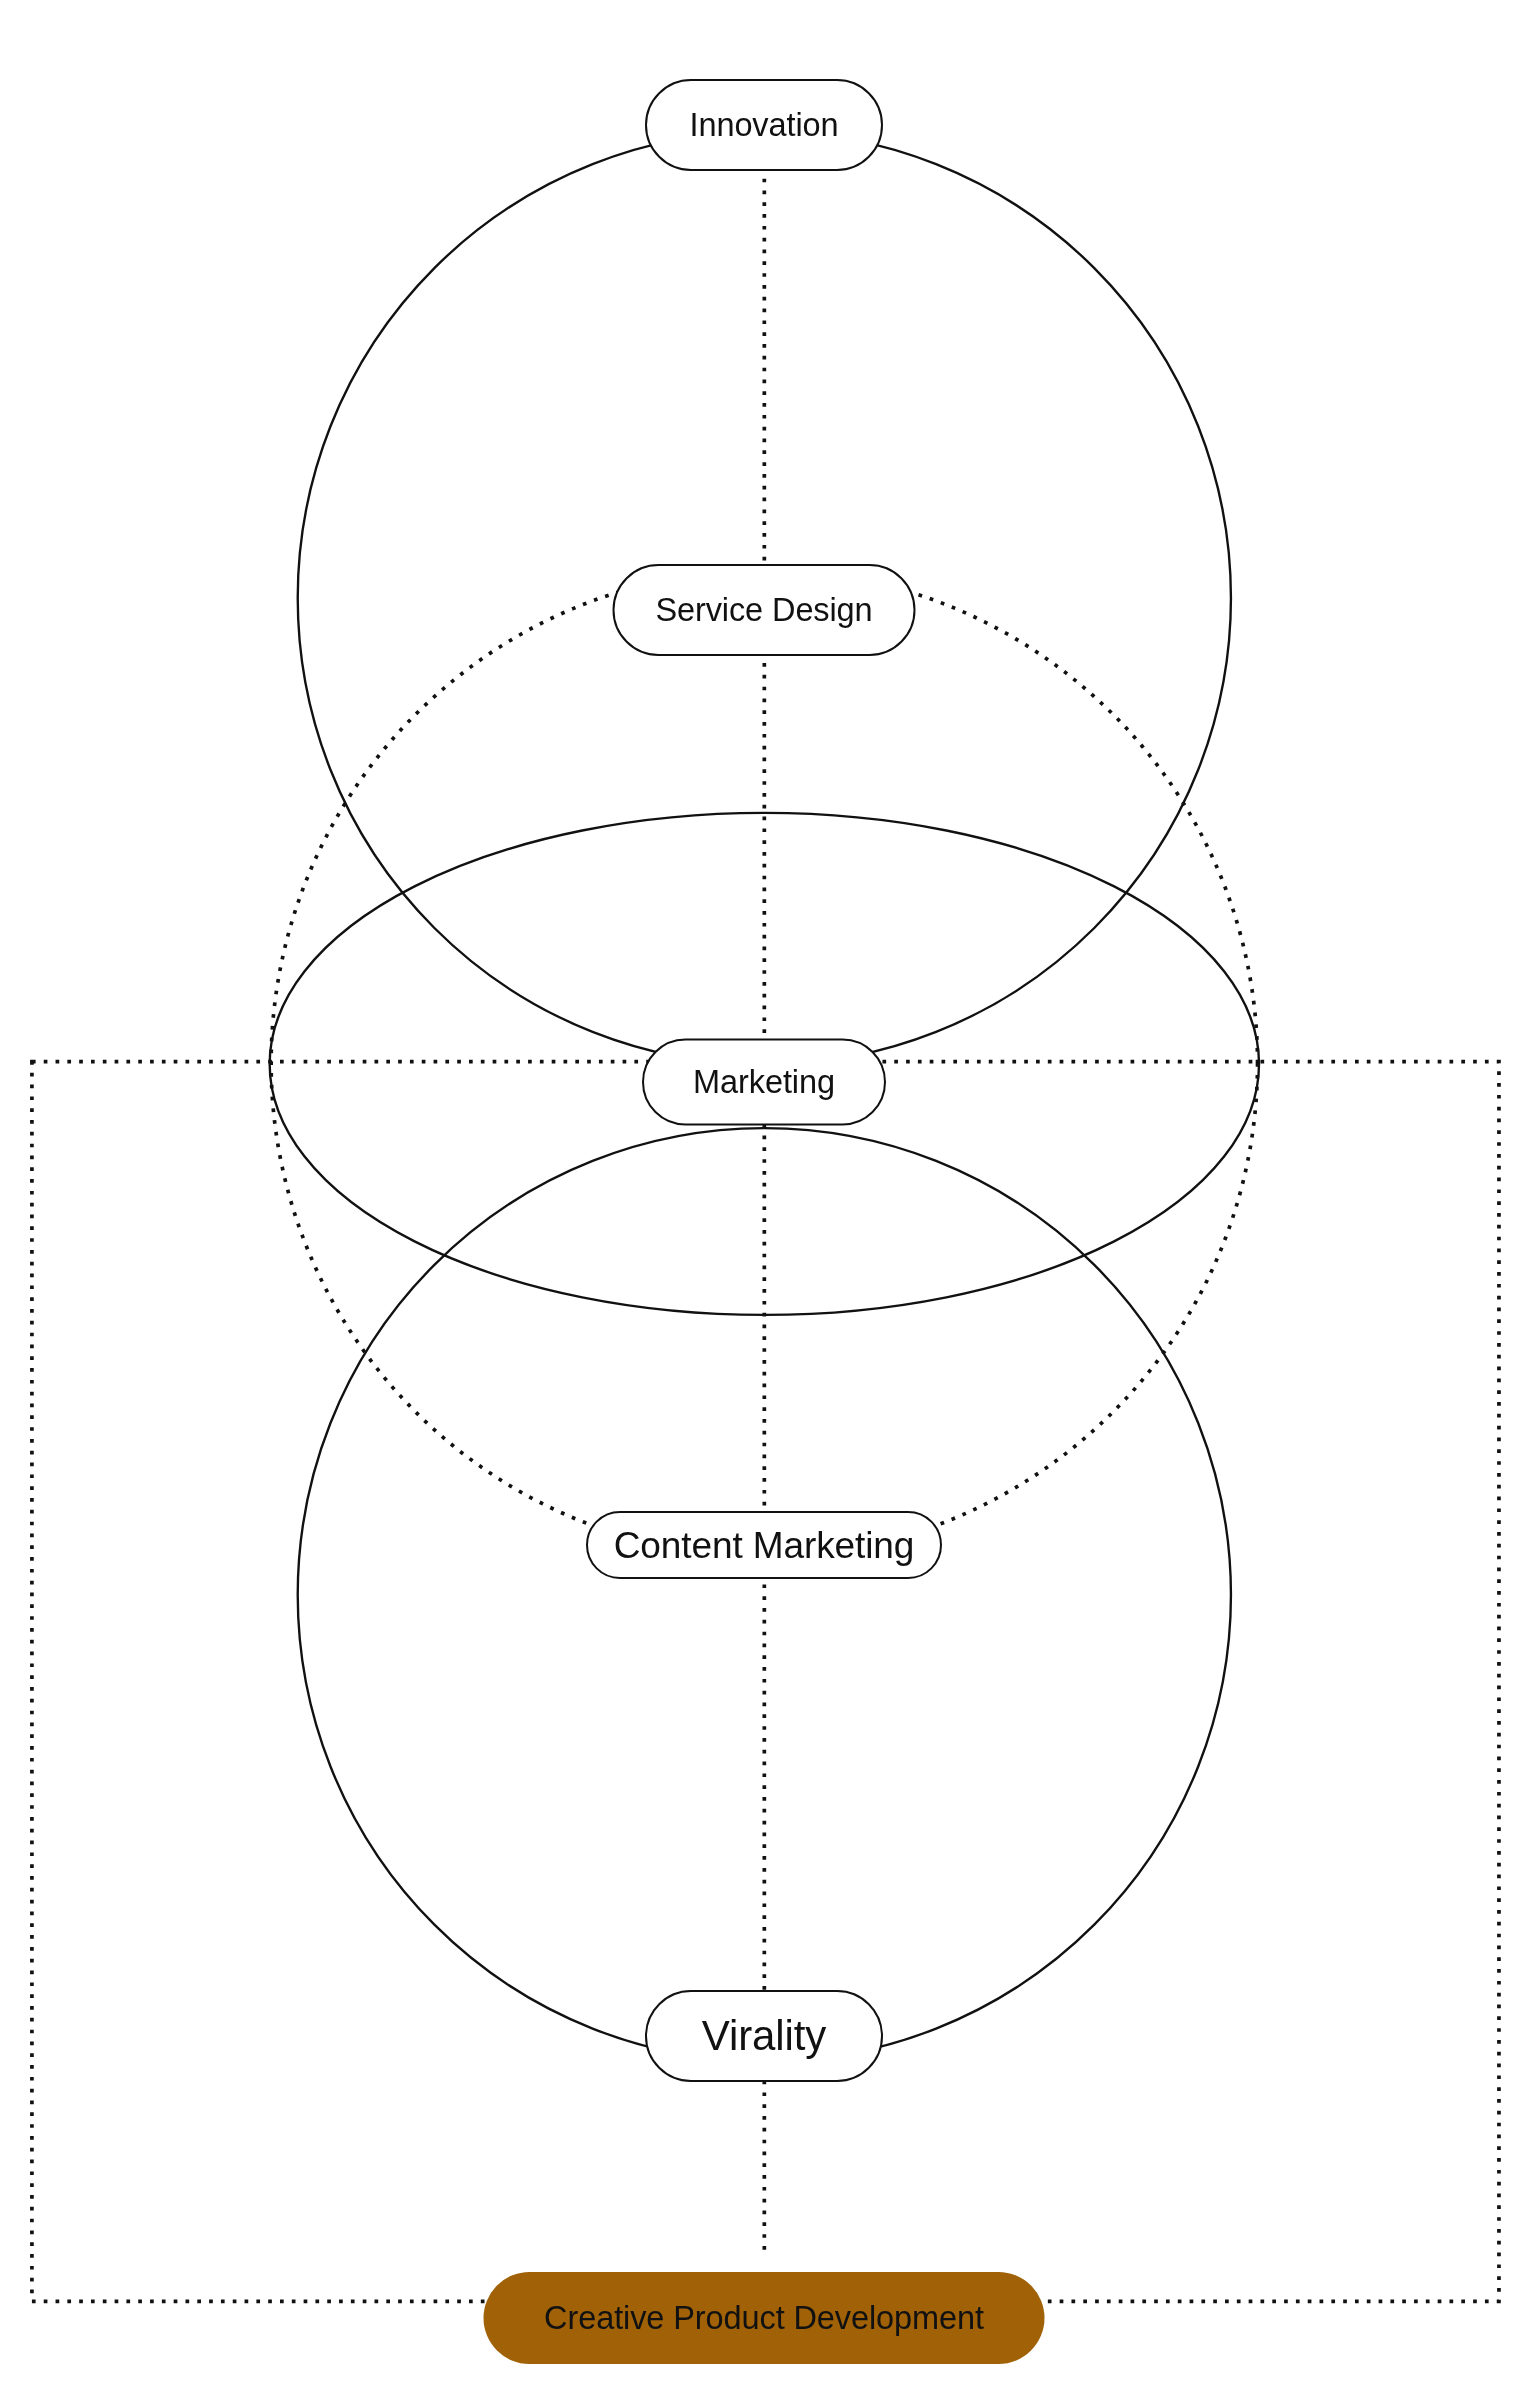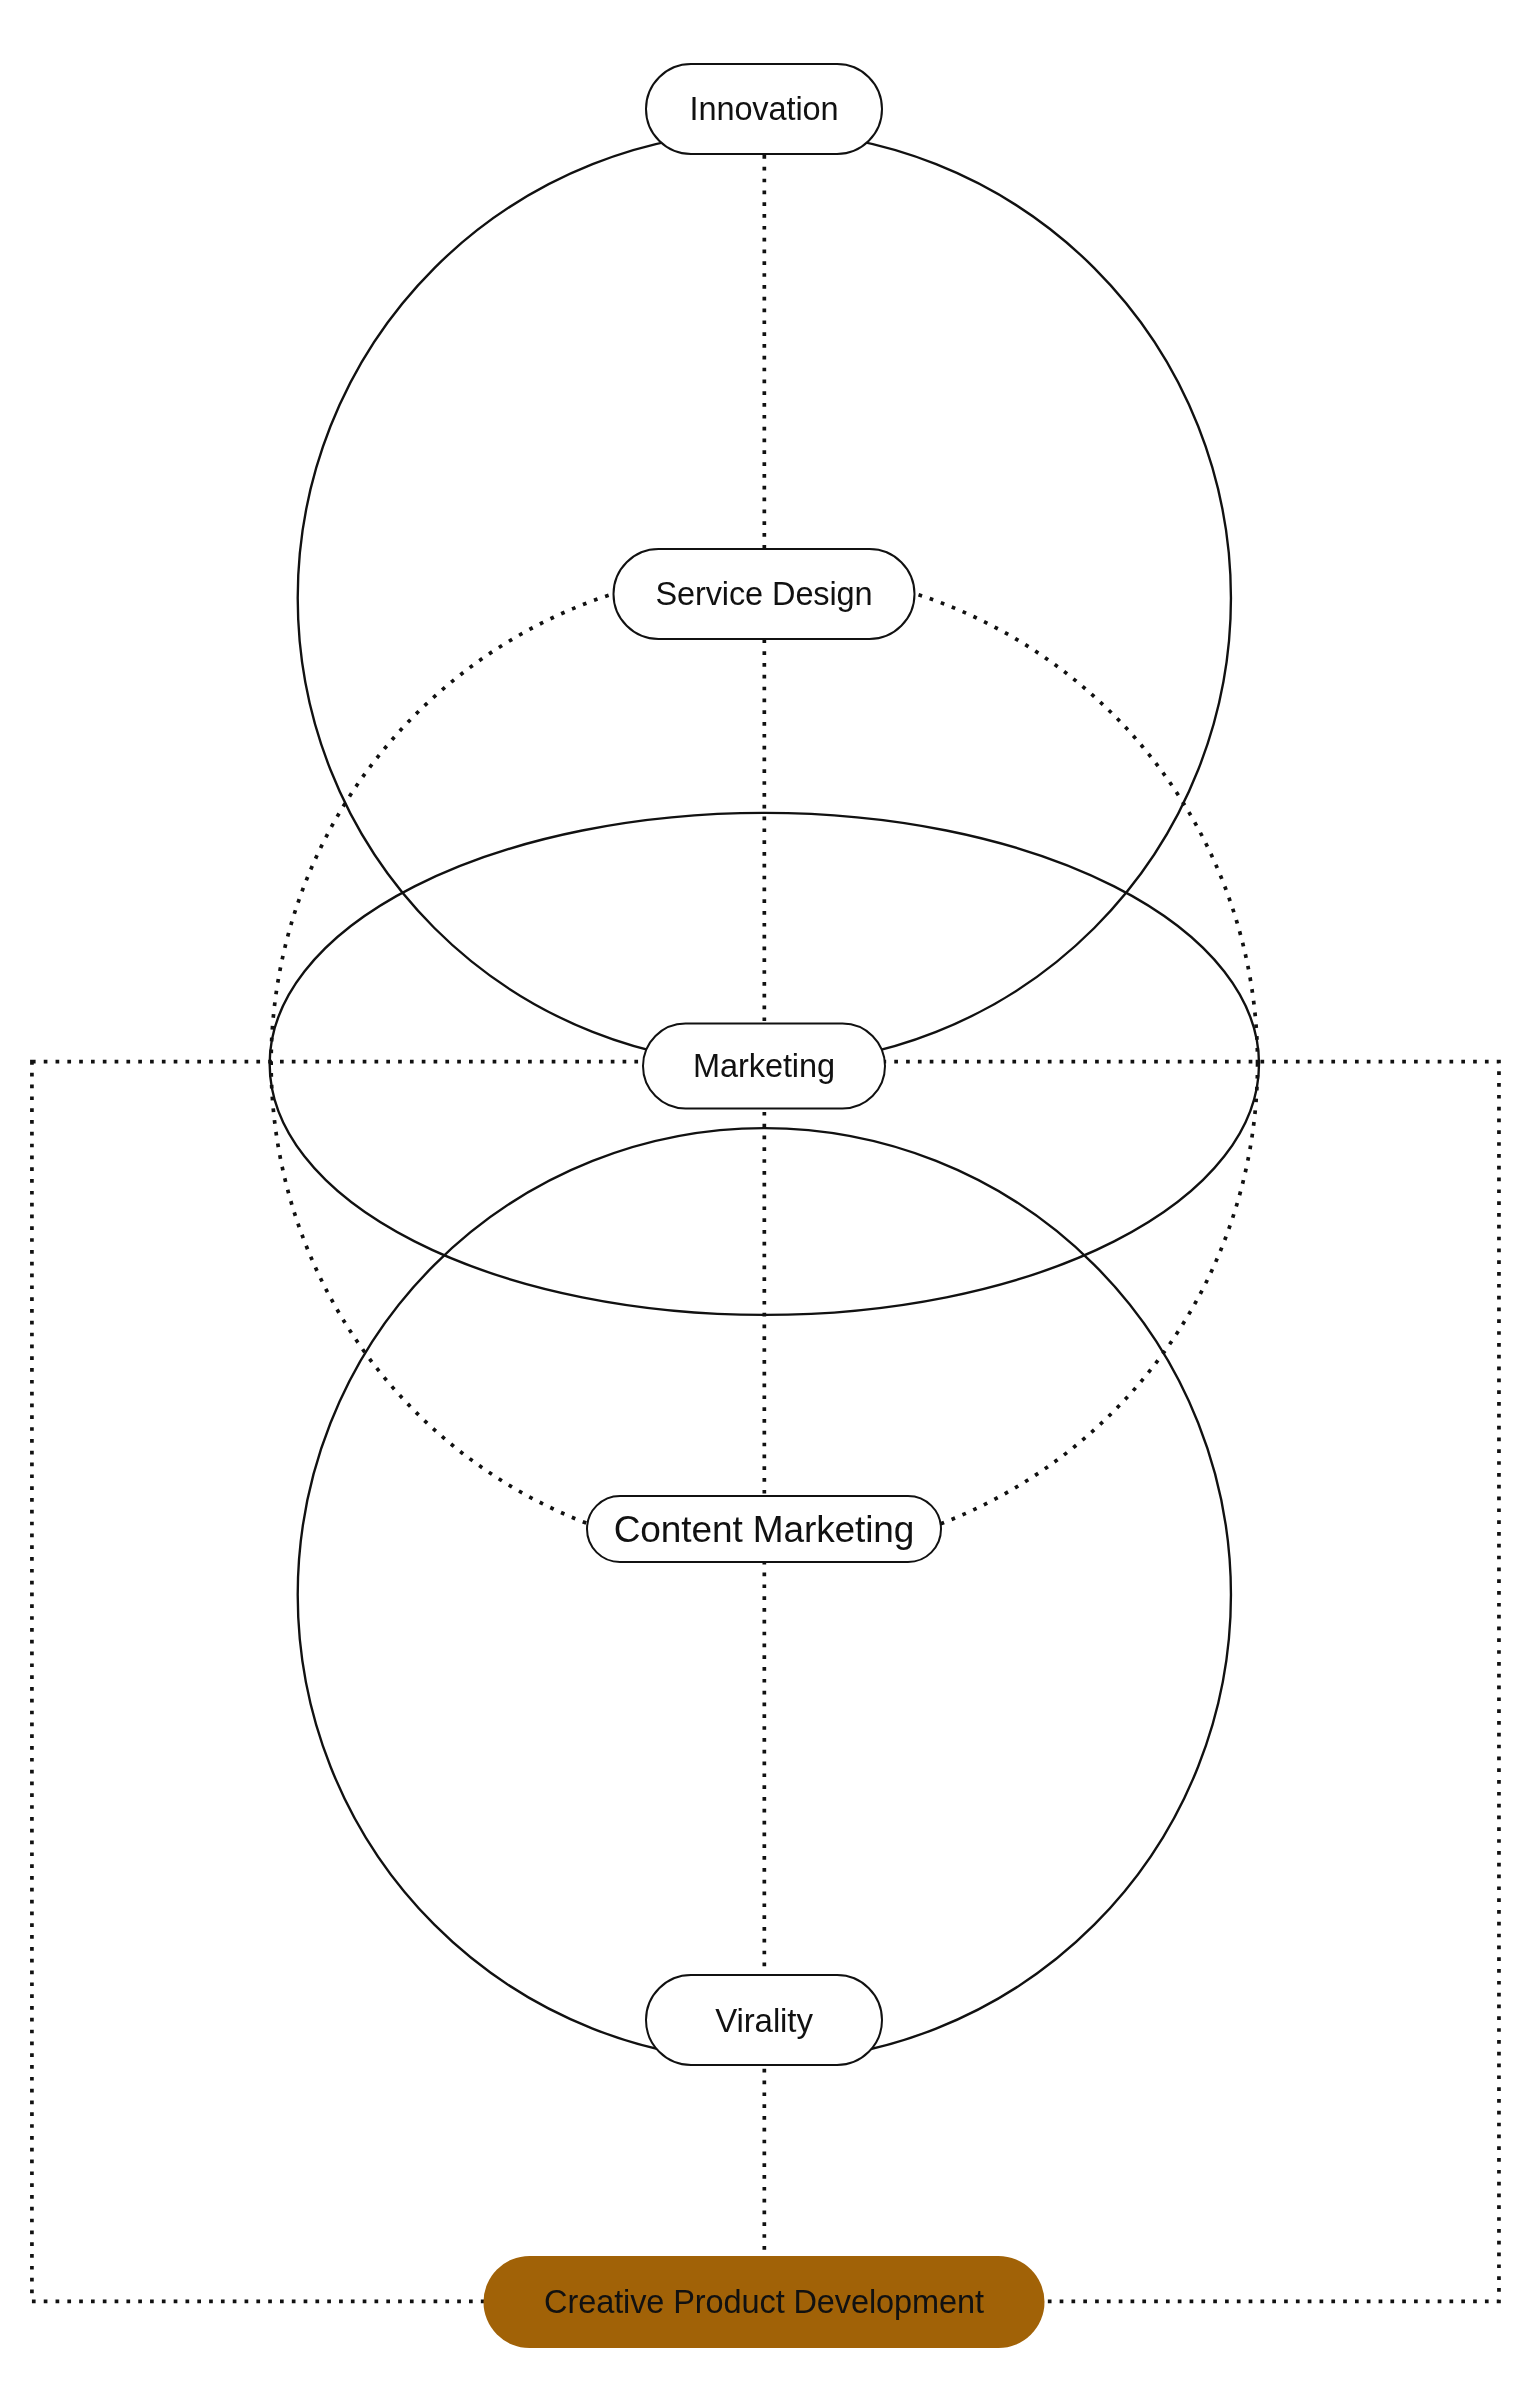--- a/index.html
+++ b/index.html
@@ -39,20 +39,21 @@
     display: flex;
     align-items: center;
     justify-content: center;
     background: #ffffff;
     border: 2.2px solid #111111;
     border-radius: 738px;
     color: #111111;
     white-space: nowrap;
     transform: translate(-50%, -50%);
     letter-spacing: -0.1px;
+    margin-top: 16px;
   }
   .pill-label {
     display: block;
     line-height: 1;
   }
   .pill.accent {
     background: #a16207;
     border: none;
     color: #111111;
   }
@@ -88,21 +89,21 @@
     </div>
 
     <div class="pill" style="left:764px; top:1066px; width:244px; height:87px; font-size:32.5px;">
       <span class="pill-label">Marketing</span>
     </div>
 
     <div class="pill" style="left:764px; top:1529px; width:356px; height:68px; font-size:37px;justify-content:center;">
       <span class="pill-label">Content Marketing</span>
     </div>
 
-    <div class="pill" style="left:764px; top:2020px; width:238px; height:92px; font-size:33px;">
+    <div class="pill" style="left:764px; top:2020px; width:238px; height:92px; font-size:42px;">
       <span class="pill-label">Virality</span>
     </div>
 
     <div class="pill accent" style="left:764px; top:2302px; width:561px; height:92px; font-size:32.5px;">
       <span class="pill-label">Creative Product Development</span>
     </div>
 
   </div>
 </div>
 

